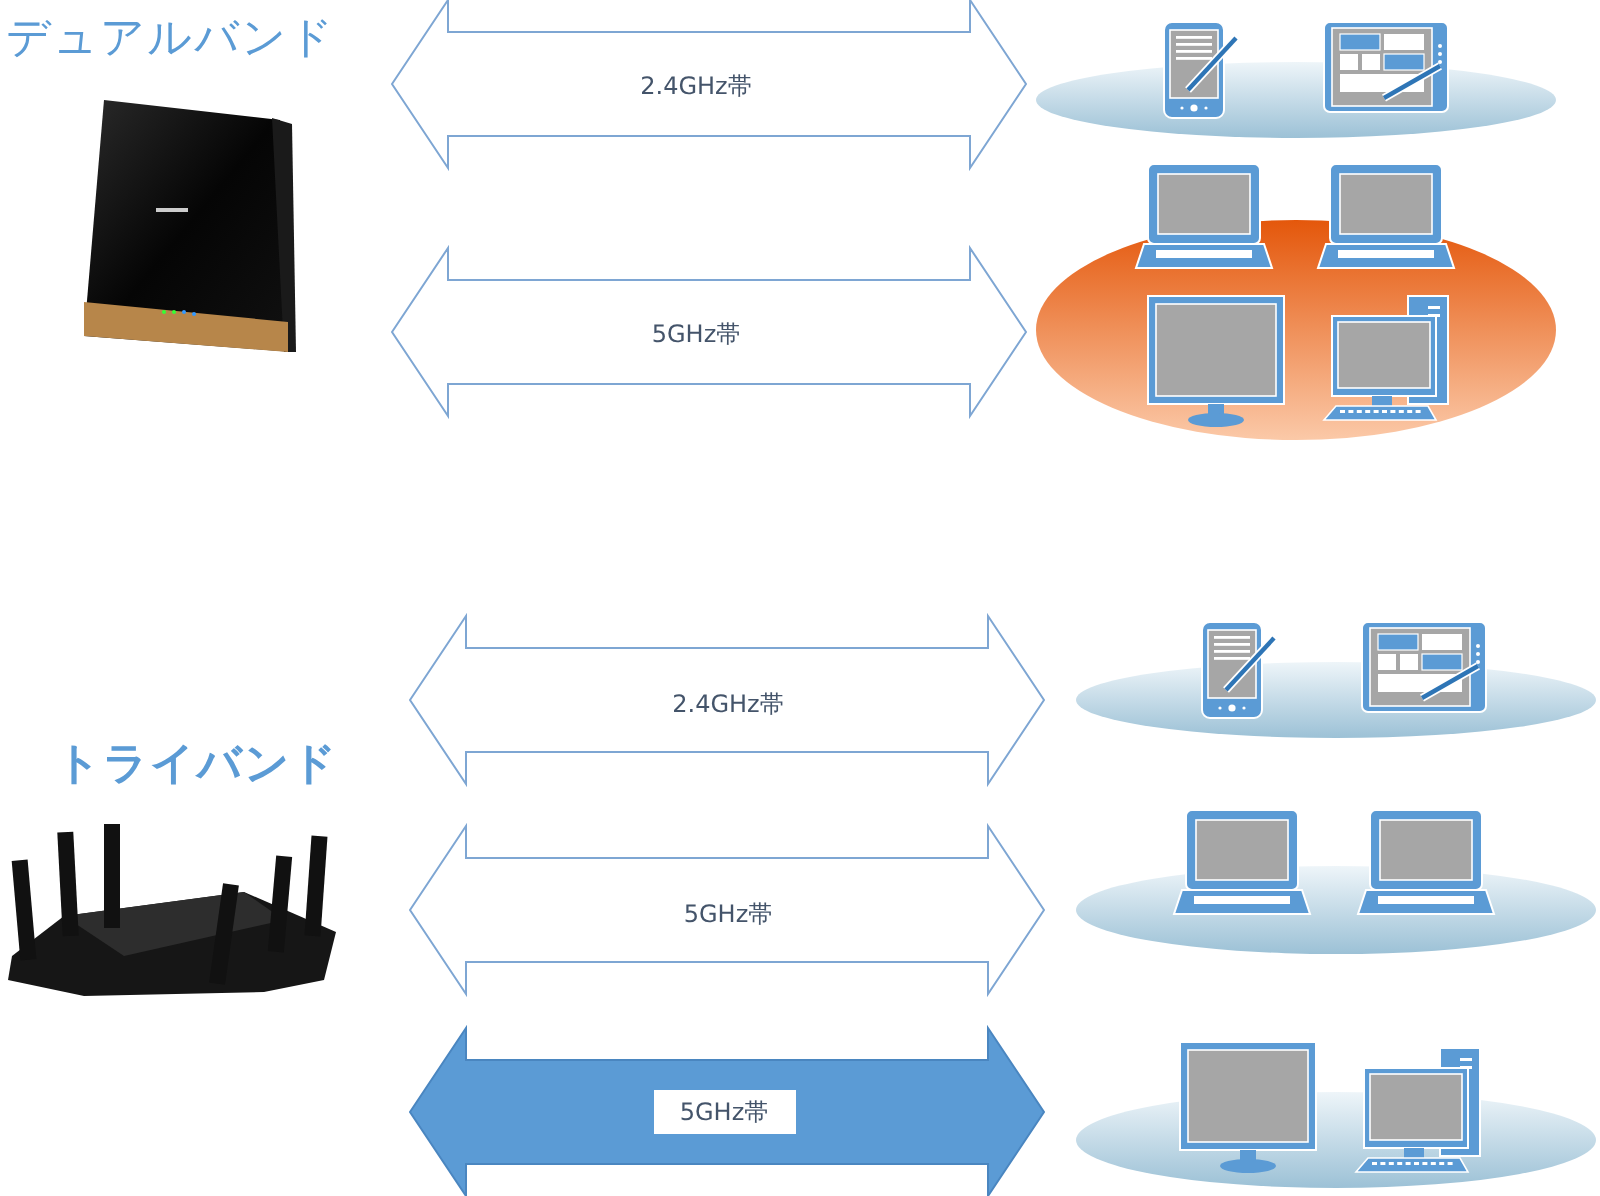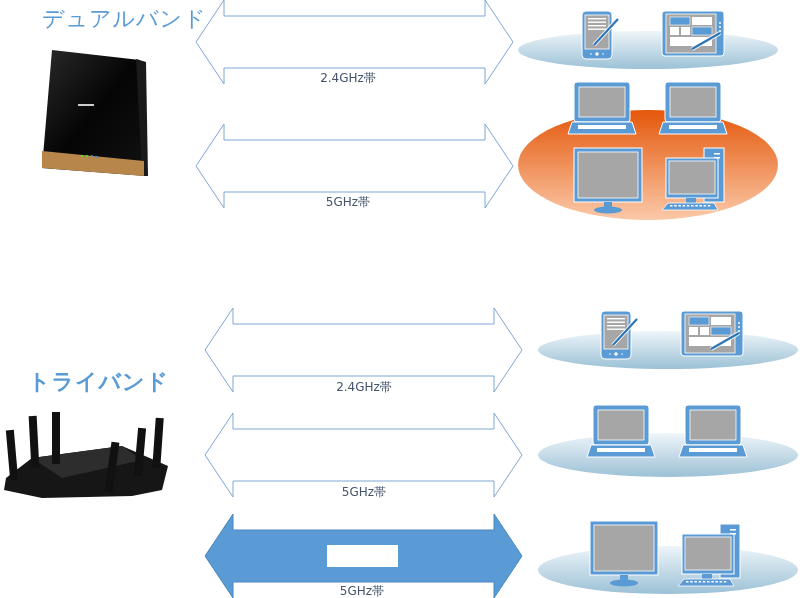--- a/index.html
+++ b/index.html
@@ -1,25 +1,25 @@
 <!DOCTYPE html>
 <html><head>
 <meta charset="utf-8">
 <style>
   html,body{margin:0;padding:0;background:#fff;}
   body{width:800px;height:598px;position:relative;overflow:hidden;font-family:"DejaVu Sans","Liberation Sans",sans-serif;}
   .abs{position:absolute;}
   .title{color:#5b9bd5;font-size:22px;letter-spacing:1px;}
-  .label{position:absolute;font-size:12px;color:#44546a;text-align:center;width:140px;margin-top:35px;}
+  .label{position:absolute;font-size:12px;color:#44546a;text-align:center;width:140px;}
   svg{position:absolute;overflow:visible;}
 </style>
 </head>
 <body>
 
-<div class="abs title" style="left:3px;top:4px;margin-left:39px;">デュアルバンド</div>
+<div class="abs title" style="left:3px;top:4px;">デュアルバンド</div>
 <div class="abs title" style="left:28px;top:367px;font-weight:bold;">トライバンド</div>
 
 <svg style="left:38px;top:48px;" width="110" height="140" viewBox="0 0 110 140">
   <defs>
     <linearGradient id="rg" x1="0" y1="0" x2="1" y2="1">
       <stop offset="0" stop-color="#2a2a2a"></stop>
         <stop offset="0.5" stop-color="#050505"></stop>
         <stop offset="1" stop-color="#111"></stop>
     </linearGradient>
   </defs>

